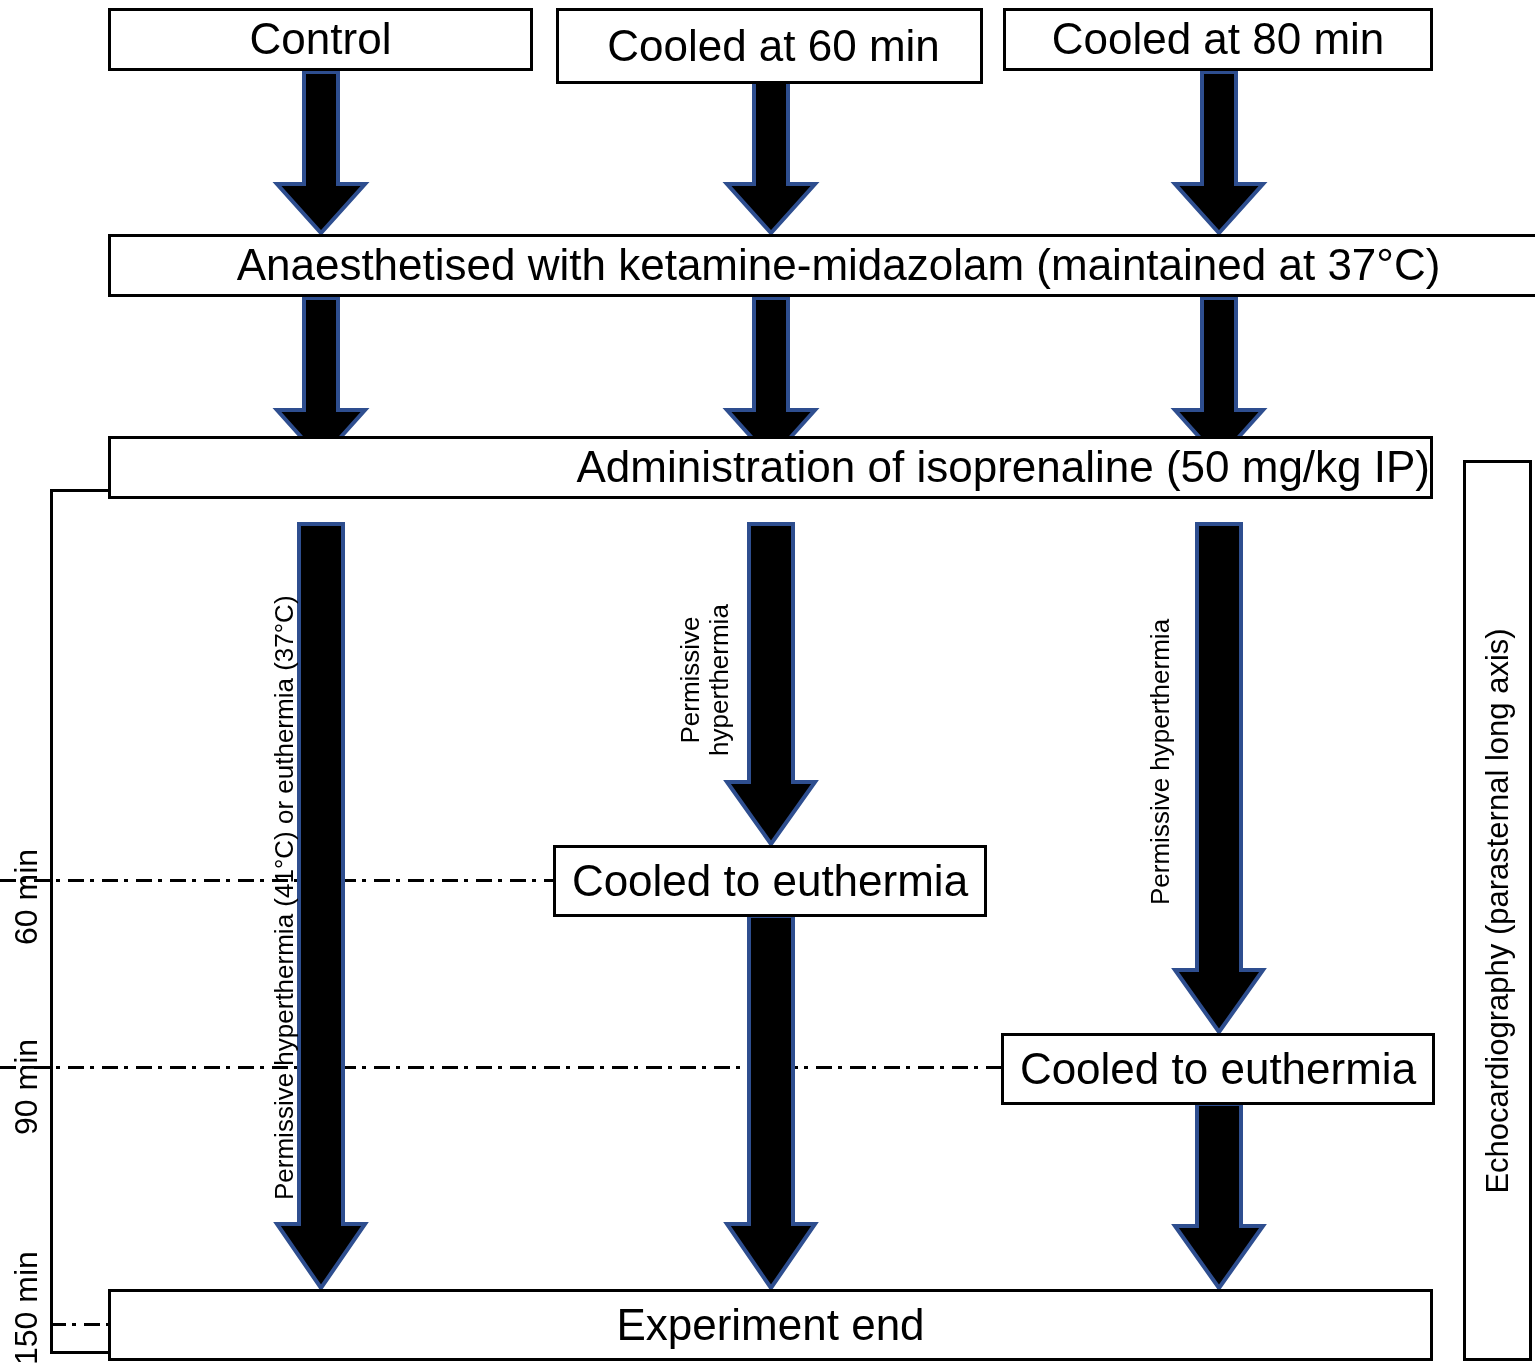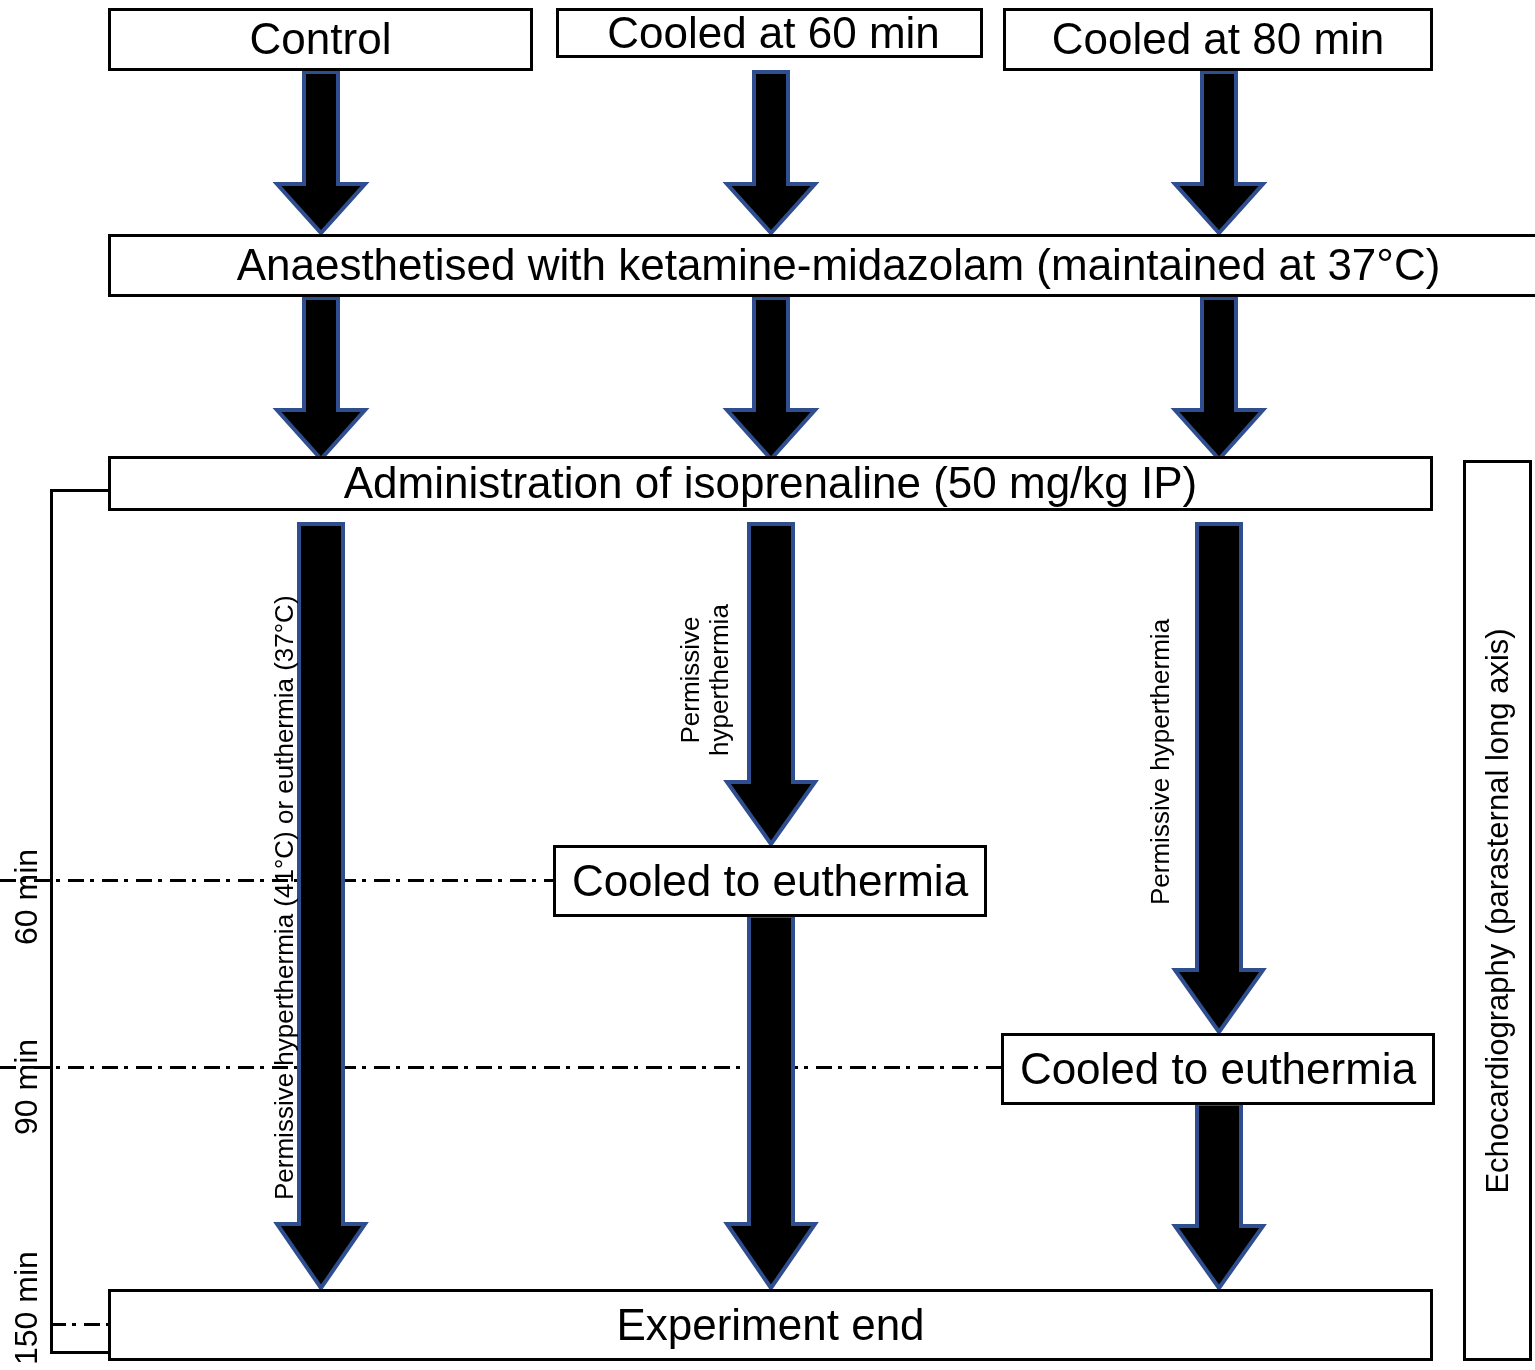--- a/index.html
+++ b/index.html
@@ -78,21 +78,21 @@
 </style>
 </head>
 <body>
 
 <div id="stage">
 
   <div class="box" style="left:108px;top:8px;width:425px;height:63px;">
     <span>Control</span>
   </div>
 
-  <div class="box" style="left:556px;top:8px;width:427px;height:50px;padding-left:8px;">
+  <div class="box" style="left:556px;top:8px;width:427px;height:76px;padding-left:8px;">
     <span>Cooled at 60 min</span>
   </div>
 
   <div class="box" style="left:1003px;top:8px;width:430px;height:63px;">
     <span>Cooled at 80 min</span>
   </div>
 
   <div class="arrow" style="left:275px;top:72px;width:92px;height:163px;">
     <svg viewBox="0 0 92 163" width="92" height="163" preserveAspectRatio="none">
       <polygon points="29,0 63,0 63,112 90,112 46,161 2,112 29,112" fill="#000000" stroke="#2E4E8F" stroke-width="4"></polygon>
@@ -122,21 +122,21 @@
     <svg viewBox="0 0 92 163" width="92" height="163" preserveAspectRatio="none">
       <polygon points="29,0 63,0 63,112 90,112 46,161 2,112 29,112" fill="#000000" stroke="#2E4E8F" stroke-width="4"></polygon>
     </svg>
   </div>
   <div class="arrow" style="left:1173px;top:298px;width:92px;height:163px;">
     <svg viewBox="0 0 92 163" width="92" height="163" preserveAspectRatio="none">
       <polygon points="29,0 63,0 63,112 90,112 46,161 2,112 29,112" fill="#000000" stroke="#2E4E8F" stroke-width="4"></polygon>
     </svg>
   </div>
 
-  <div class="box" style="left:108px;top:456px;width:1325px;height:55px;">
+  <div class="box" style="left:108px;top:436px;width:1325px;height:63px;justify-content:flex-end;">
     <span>Administration of isoprenaline (50 mg/kg IP)</span>
   </div>
 
   <div class="arrow" style="left:275px;top:524px;width:92px;height:766px;">
     <svg viewBox="0 0 92 766" width="92" height="766" preserveAspectRatio="none">
       <polygon points="24,0 68,0 68,700 90,700 46,764 2,700 24,700" fill="#000000" stroke="#2E4E8F" stroke-width="4"></polygon>
     </svg>
   </div>
 
   <div class="vlabel" style="left:270px;top:1200px;transform:rotate(-90deg);">

